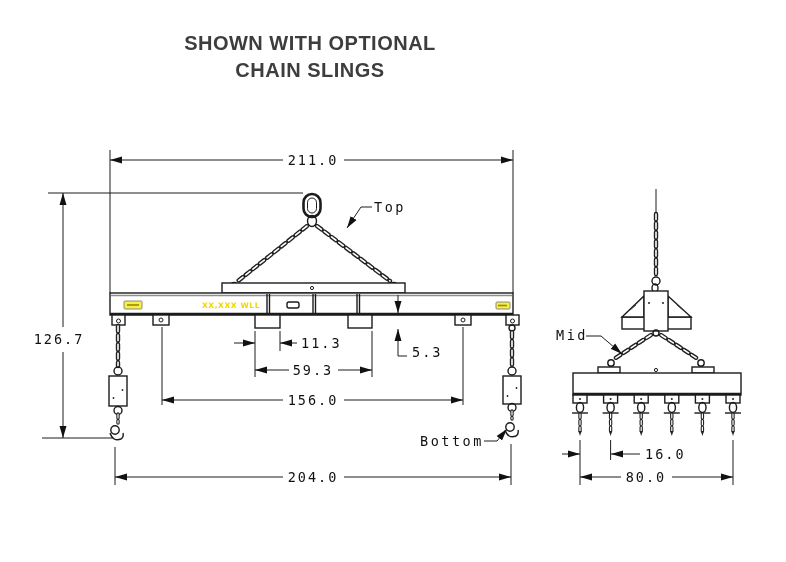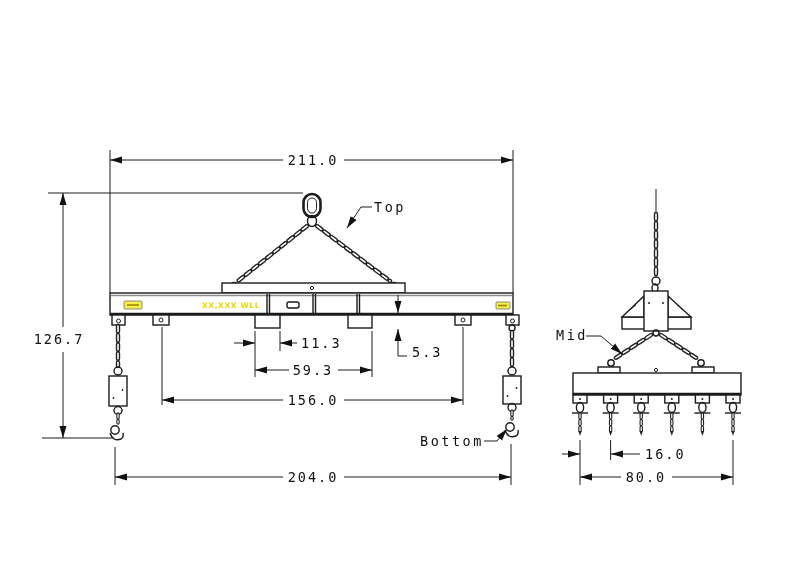--- a/index.html
+++ b/index.html
@@ -26,20 +26,22 @@
   .wll{font-family:"DejaVu Sans", sans-serif;font-size:7.5px;font-weight:bold;
        letter-spacing:0.6px;fill:var(--yellow);}
   .sticker{fill:var(--stickerfill);stroke:var(--stickeredge);stroke-width:1;}
 </style>
 </head>
 <body>
 
 <div class="canvas">
 
   <div class="title">
+    <div>SHOWN WITH OPTIONAL</div>
+    <div>CHAIN SLINGS</div>
   </div>
 
   <svg width="786" height="562" viewBox="0 0 786 562">
     <defs>
       <marker id="ar" orient="auto" markerUnits="userSpaceOnUse" markerWidth="13" markerHeight="9" refX="12" refY="4.5">
         <path d="M0,1 L12,4.5 L0,8 Z" fill="#111"></path>
       </marker>
       <g id="hanger">
         <rect x="-7" y="0" width="14" height="8" class="part"></rect>
         <circle cx="0" cy="4" r="1" fill="#222"></circle>

